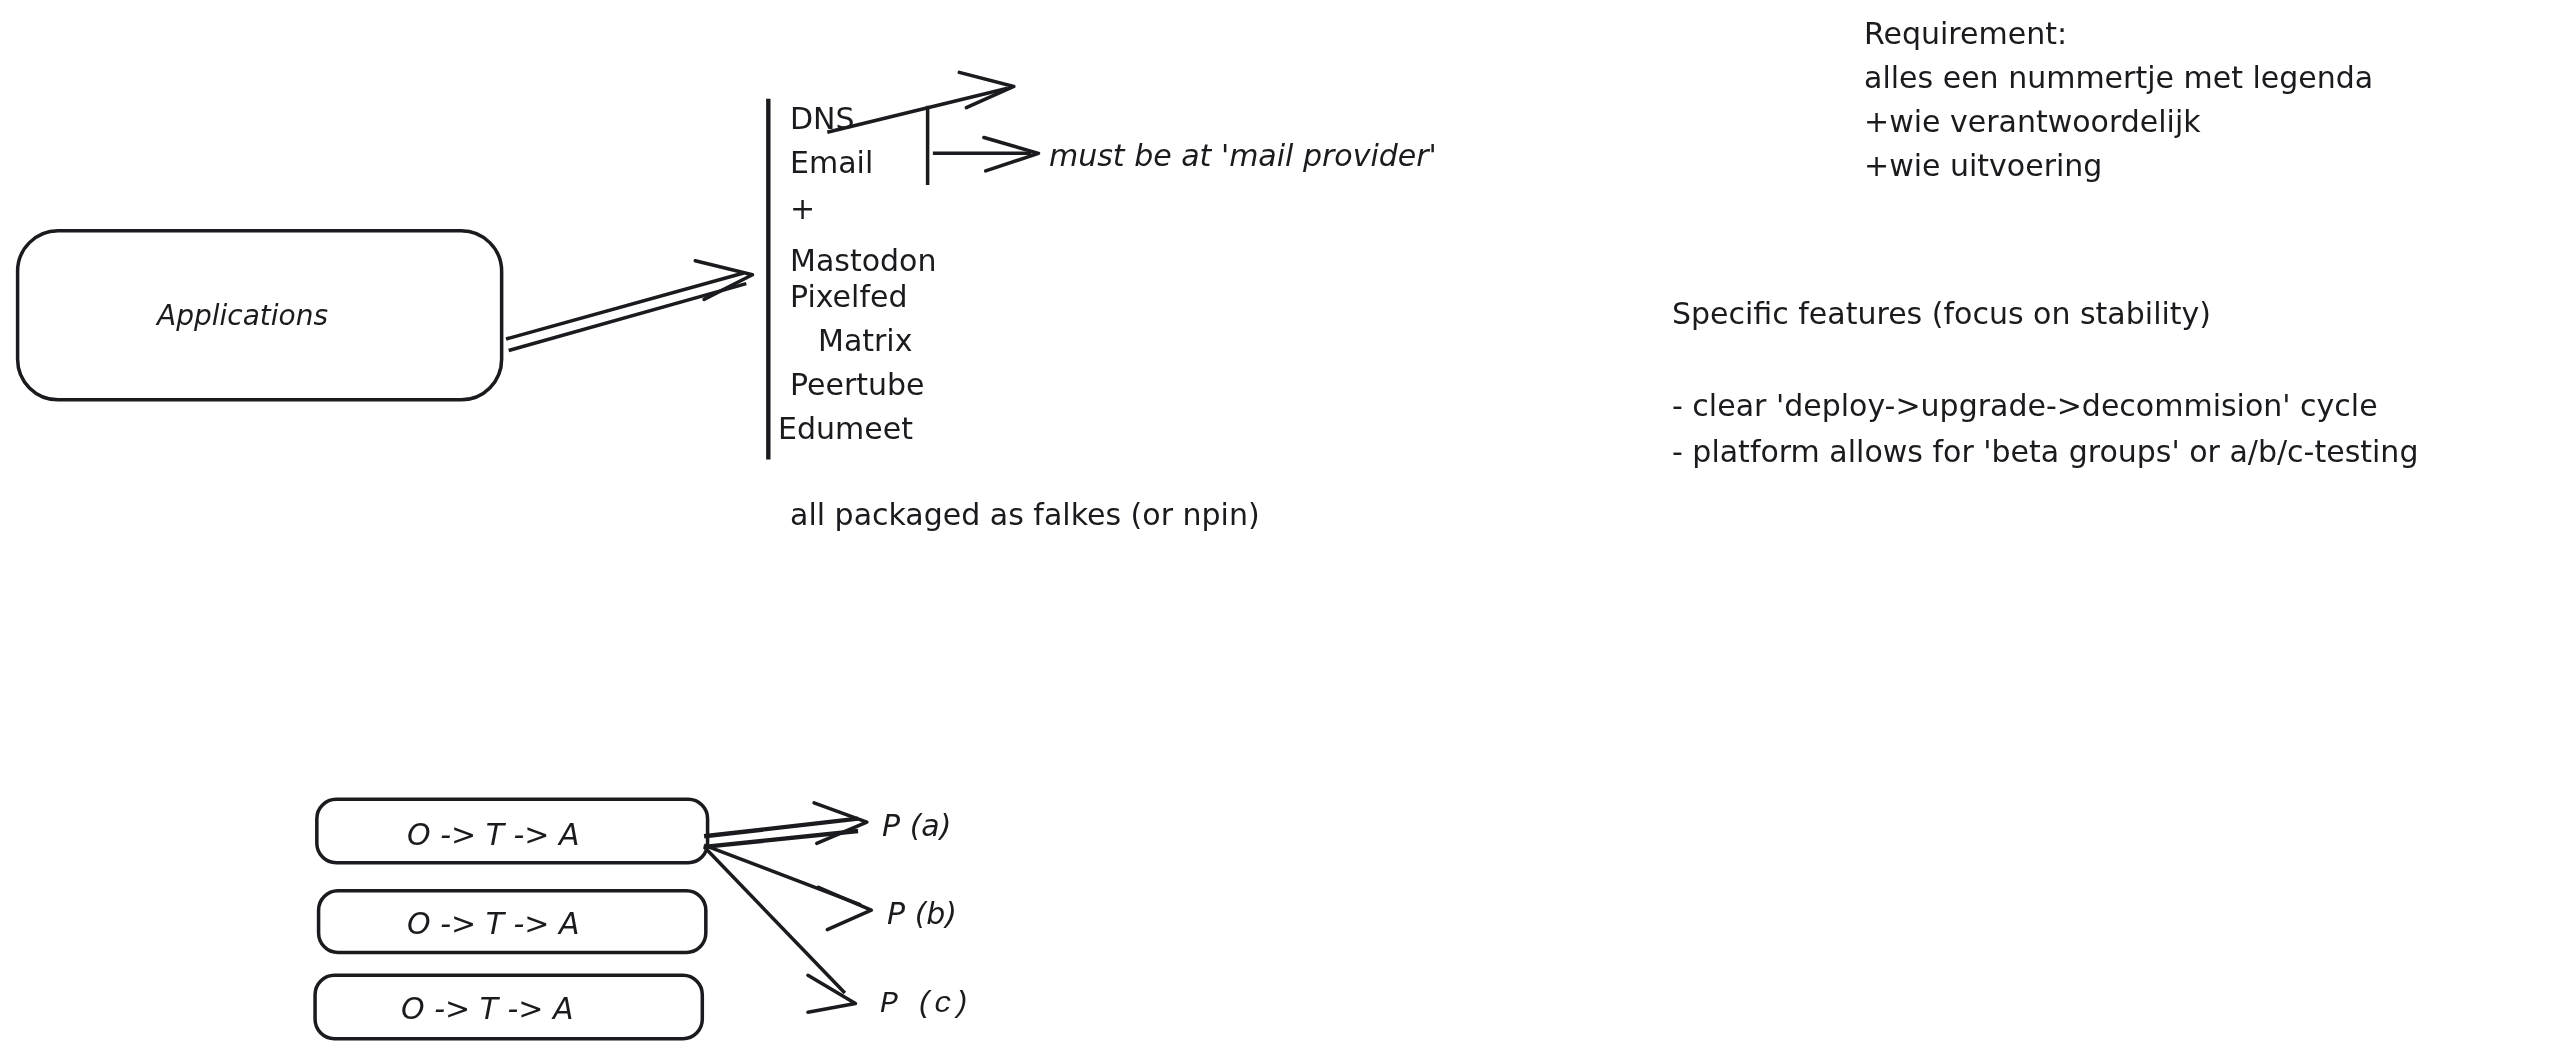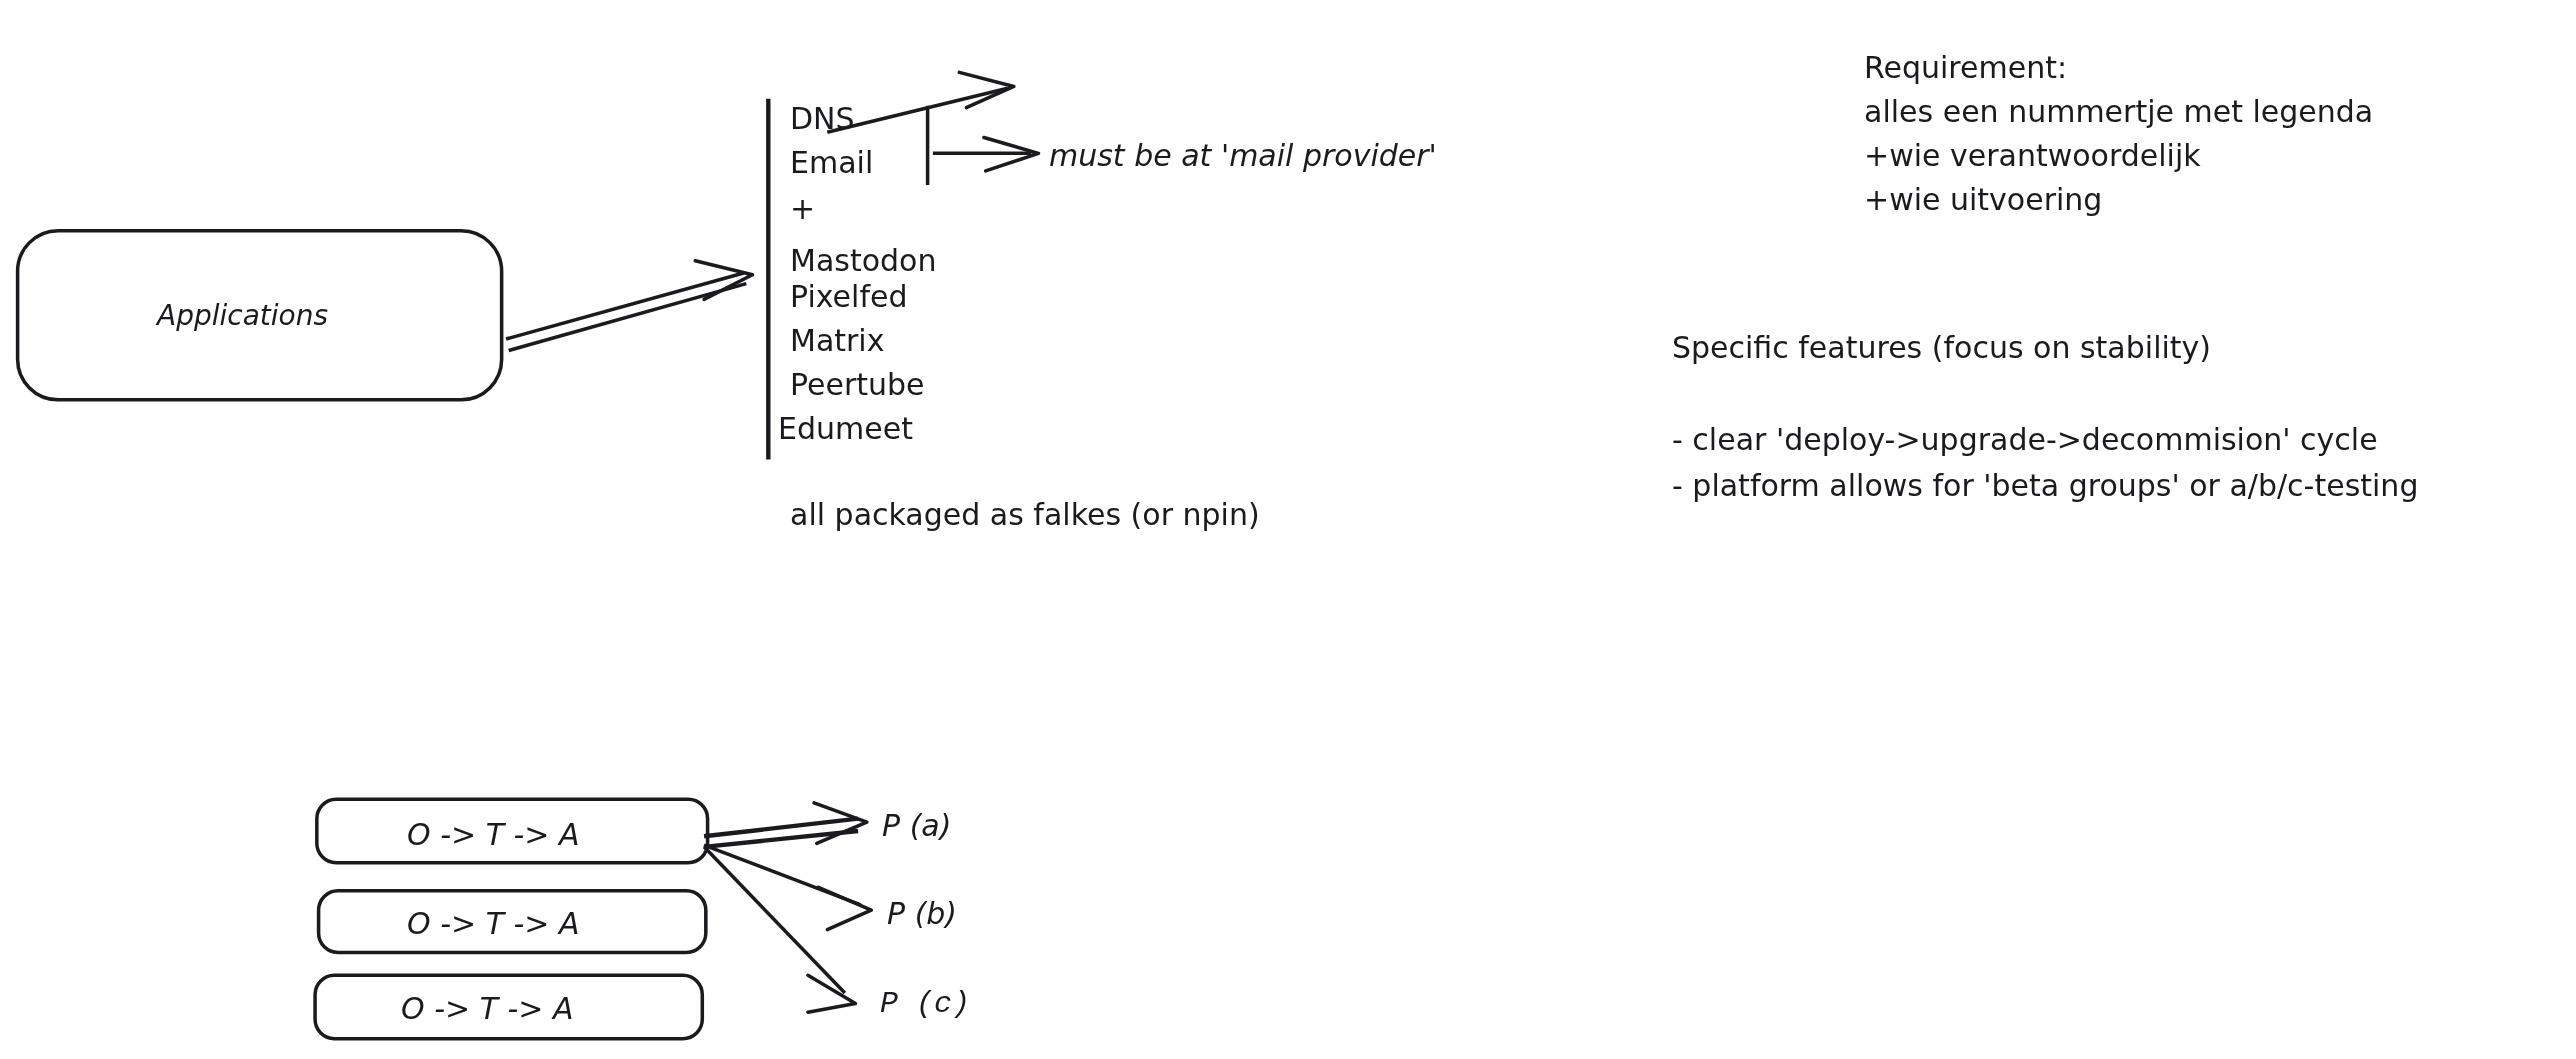--- a/index.html
+++ b/index.html
@@ -30,21 +30,20 @@
     line-height: 1.0;
   }
   .hand {
     font-style: italic;
   }
   .list-item {
     font-size: 30px;
   }
   .note-line {
     font-size: 30px;
-    margin-top: 34px;
   }
   .box-label {
     position: absolute;
     font-size: 28px;
     font-style: italic;
     white-space: pre;
   }
   .plabel {
     position: absolute;
     font-size: 30px;
@@ -91,21 +90,21 @@
     <path d="M 918 1108 L 972 1140 L 918 1150" fill="none" stroke="#1b1b1f" stroke-width="4" stroke-linecap="round" stroke-linejoin="round"></path>
   </svg>
 
   <div class="box-label" style="left:157px; top:299px;">Applications</div>
 
   <div class="txt list-item" style="left:790px; top:104px;">DNS</div>
   <div class="txt list-item" style="left:790px; top:148px;">Email</div>
   <div class="txt list-item" style="left:790px; top:194px;">+</div>
   <div class="txt list-item" style="left:790px; top:238px;margin-top:8px;">Mastodon</div>
   <div class="txt list-item" style="left:790px; top:282px;">Pixelfed</div>
-  <div class="txt list-item" style="left:790px; top:326px;text-align:right;">Matrix</div>
+  <div class="txt list-item" style="left:818px; top:326px;text-align:right;">Matrix</div>
   <div class="txt list-item" style="left:790px; top:370px;">Peertube</div>
   <div class="txt list-item" style="left:778px; top:414px;">Edumeet</div>
 
   <div class="txt" style="left:790px; top:500px; font-size:30px;">all packaged as falkes (or npin)</div>
 
   <div class="txt hand" style="left:1049px; top:141px; font-size:30px;">must be at 'mail provider'</div>
 
   <div class="txt note-line" style="left:1864px; top:19.4px;">Requirement:</div>
   <div class="txt note-line" style="left:1864px; top:63px;">alles een nummertje met legenda</div>
   <div class="txt note-line" style="left:1864px; top:107px;">+wie verantwoordelijk</div>

